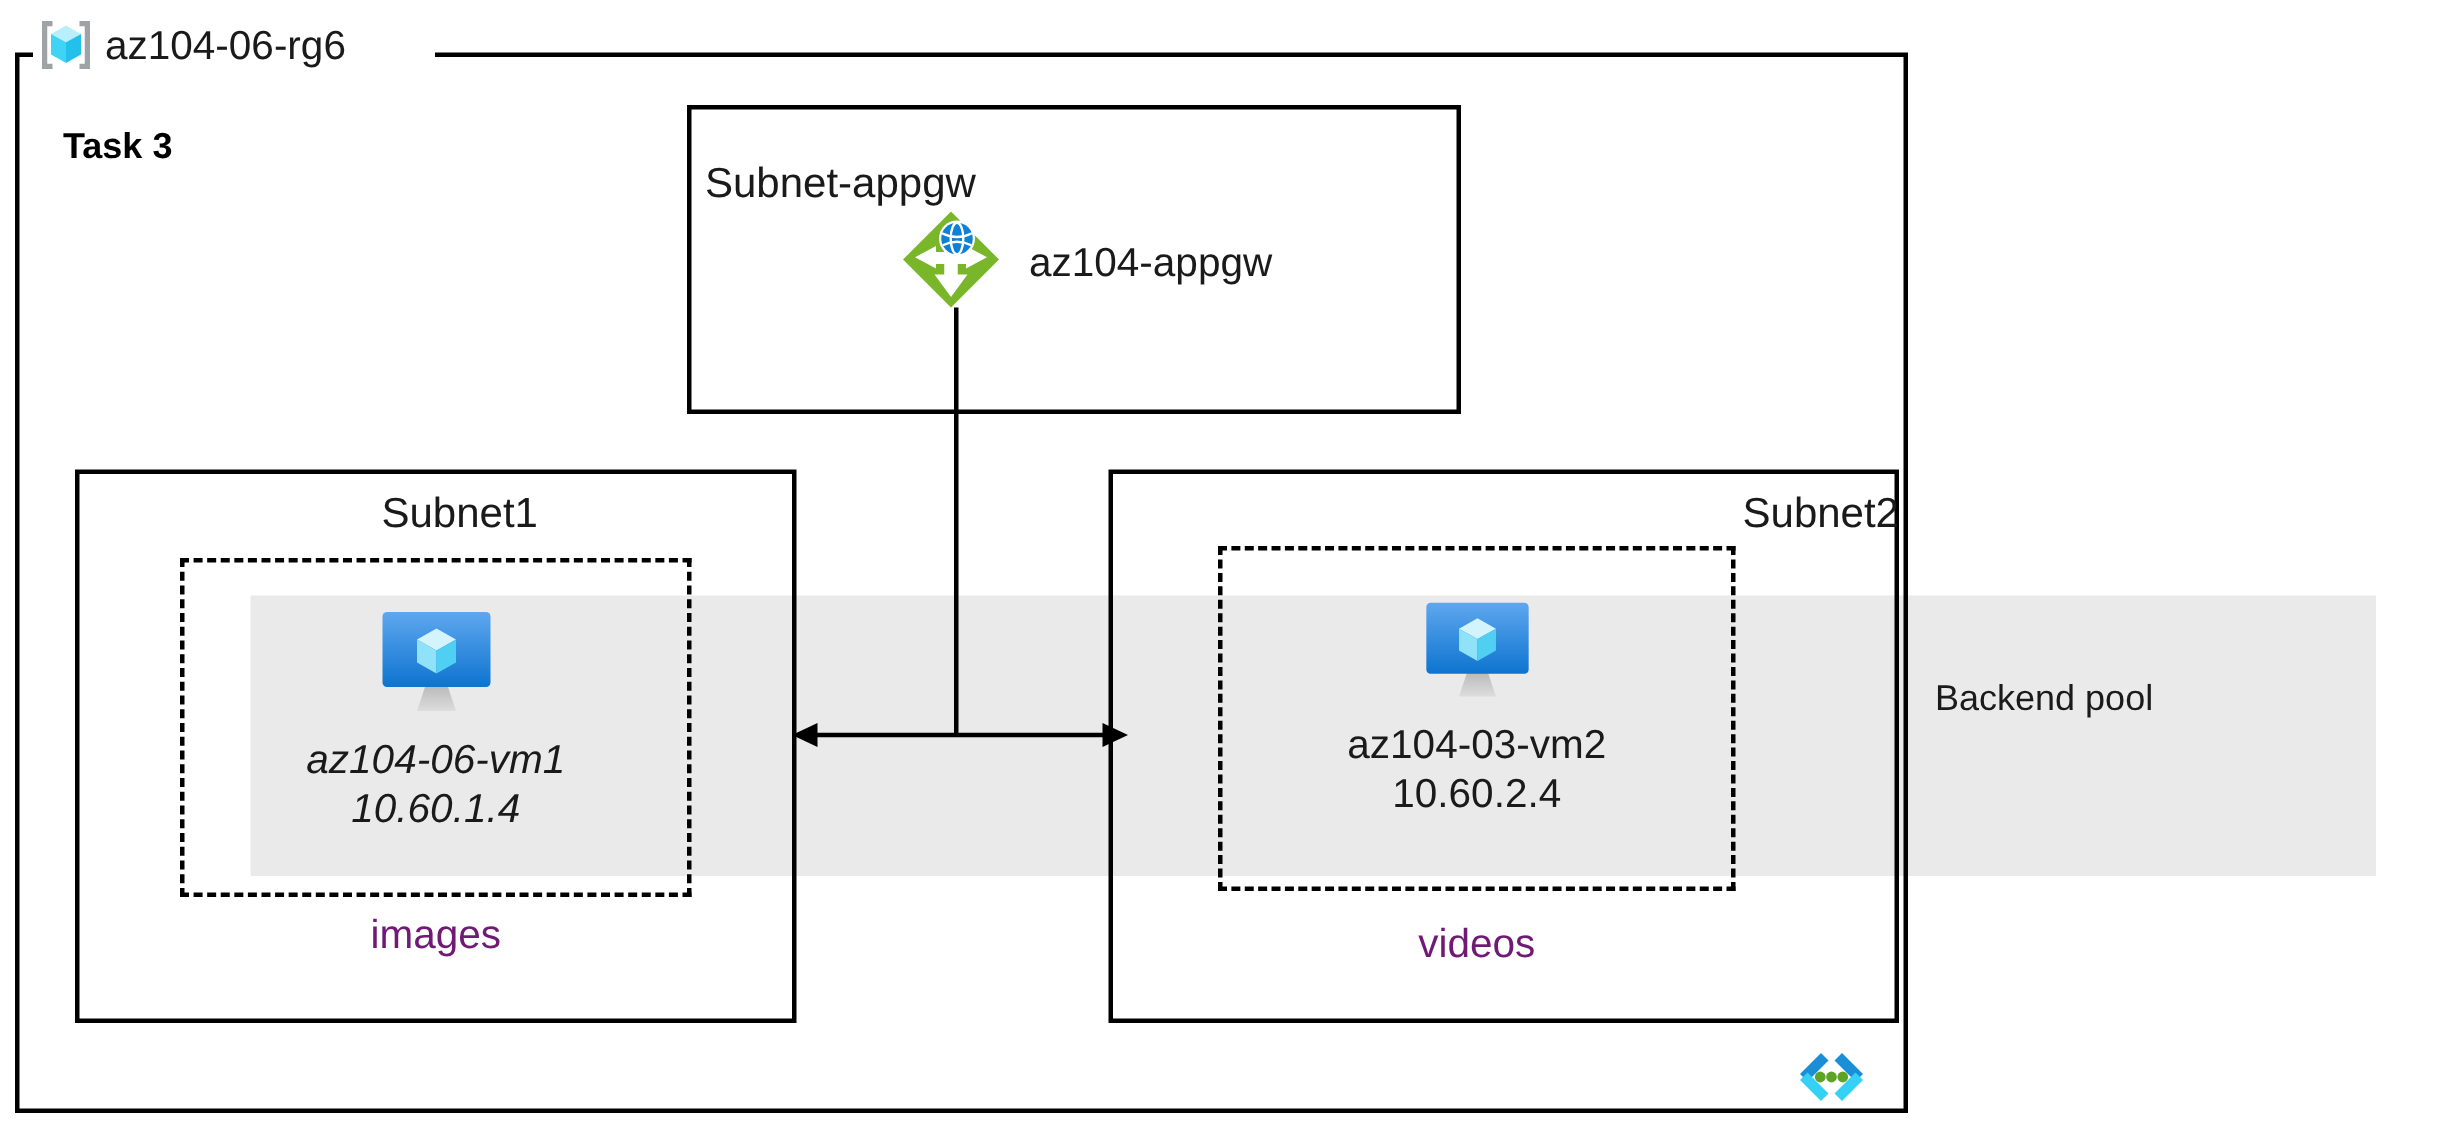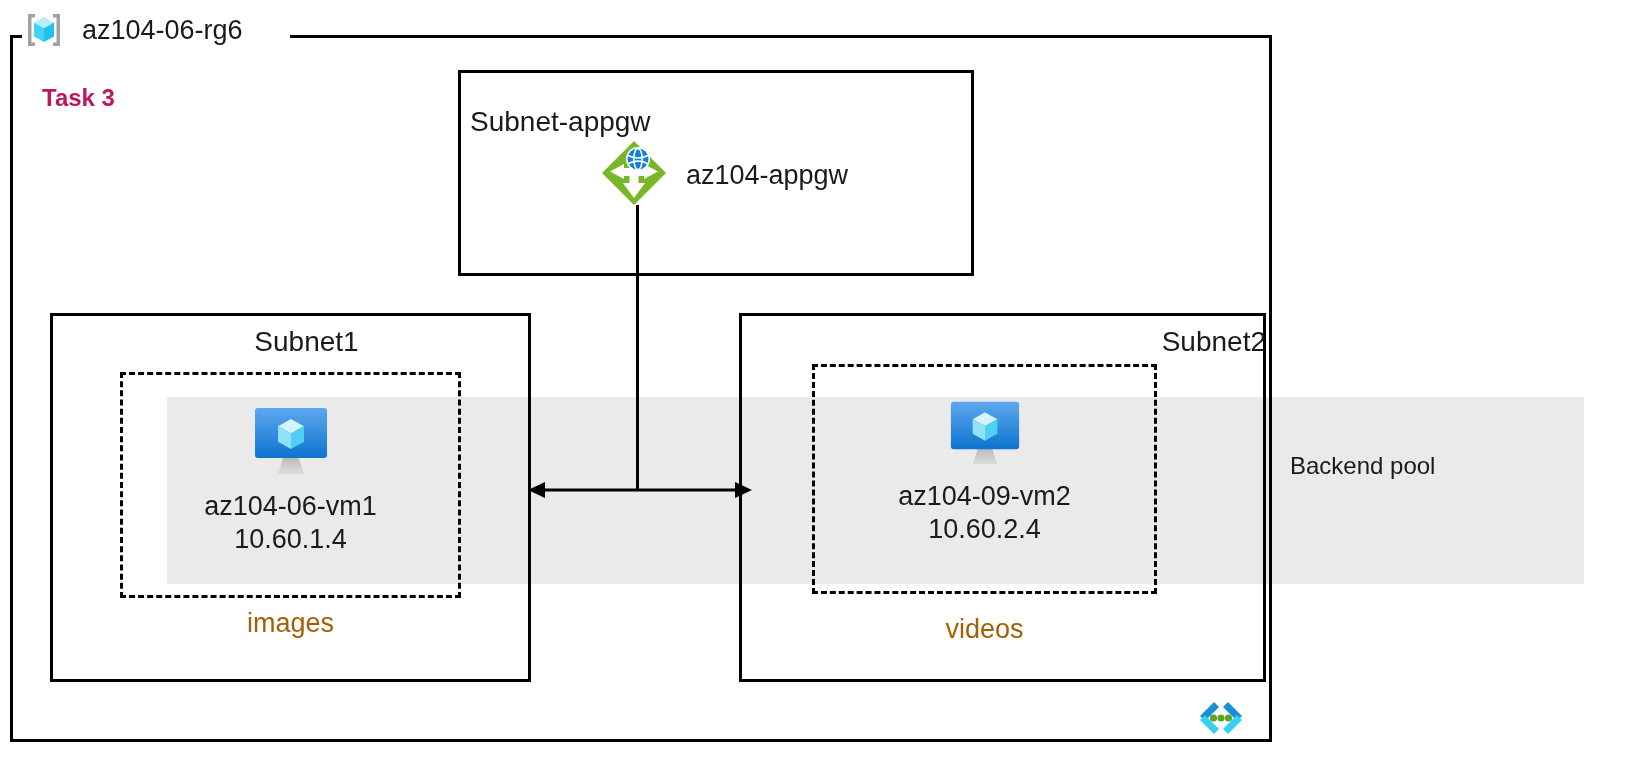--- a/index.html
+++ b/index.html
@@ -60,40 +60,40 @@
     height: 28px;
     background: #ffffff;
     z-index: 4;
   }
   .rg-header {
     position: absolute;
     left: 22px;
     top: 8px;
     display: flex;
     align-items: center;
-    gap: 16px;
+    gap: 4px;
     z-index: 5;
   }
   .rg-title {
     font-size: 27px;
     color: #1a1a1a;
     white-space: nowrap;
   }
 
   
   .rg-icon { position: relative; width: 44px; height: 44px; }
 
   
   .task-label {
     position: absolute;
     left: 42px;
     top: 84px;
     font-size: 24px;
     font-weight: bold;
-    color: #be185d;
+    color: #000000;
     z-index: 6;
     white-space: nowrap;
   }
 
   
   .subnet-box {
     position: absolute;
     border: 3px solid #000000;
     box-sizing: border-box;
     background: transparent;
@@ -125,34 +125,34 @@
     z-index: 4;
   }
   #vm1-dashed { left: 120px; top: 372px; width: 341px; height: 226px; }
   #vm2-dashed { left: 812px; top: 364px; width: 345px; height: 230px; }
 
   .vm-cell {
     position: absolute;
     z-index: 5;
     text-align: center;
   }
-  #vm1-cell { left: 120px; top: 404px; width: 341px; }
+  #vm1-cell { left: 120px; top: 404px; width: 341px; font-style: italic; }
   #vm2-cell { left: 812px; top: 398px; width: 345px; }
 
   .vm-name, .vm-ip {
     font-size: 27px;
     color: #1a1a1a;
     line-height: 1.24;
     white-space: nowrap;
   }
 
   .group-caption {
     position: absolute;
     font-size: 27px;
-    color: #a16207;
+    color: #701a75;
     z-index: 5;
     text-align: center;
     white-space: nowrap;
   }
   #subnet1-caption { left: 120px; top: 608px; width: 341px; }
   #subnet2-caption { left: 812px; top: 614px; width: 345px; }
 
   
   .appgw-row {
     position: absolute;
@@ -320,21 +320,21 @@
             <stop offset="100%" stop-color="#dddddd"></stop>
           </linearGradient>
         </defs>
         <path d="M35 52 L49 52 L55 70 L29 70 Z" fill="url(#standgrad2)"></path>
         <rect x="6" y="4" width="72" height="50" rx="3" fill="url(#vmgrad2)"></rect>
         <path d="M42 15 L55 22.3 L42 29.6 L29 22.3 Z" fill="#d3f3fd"></path>
         <path d="M29 22.3 L42 29.6 L42 45 L29 37.7 Z" fill="#8fe2f7"></path>
         <path d="M55 22.3 L55 37.7 L42 45 L42 29.6 Z" fill="#4fd0f2"></path>
       </svg>
     </span>
-    <div class="vm-name">az104-09-vm2</div>
+    <div class="vm-name">az104-03-vm2</div>
     <div class="vm-ip">10.60.2.4</div>
   </div>
   <div class="group-caption" id="subnet2-caption">videos</div>
 
   <span class="subnet-glyph">
     <svg width="54" height="40" viewBox="0 0 54 40">
 
       <path d="M20 4 L6 18 L11 23 L25 9 Z" fill="#1a8fd8"></path>
 
       <path d="M6 22 L20 36 L25 31 L11 17 Z" fill="#35d1f5"></path>

